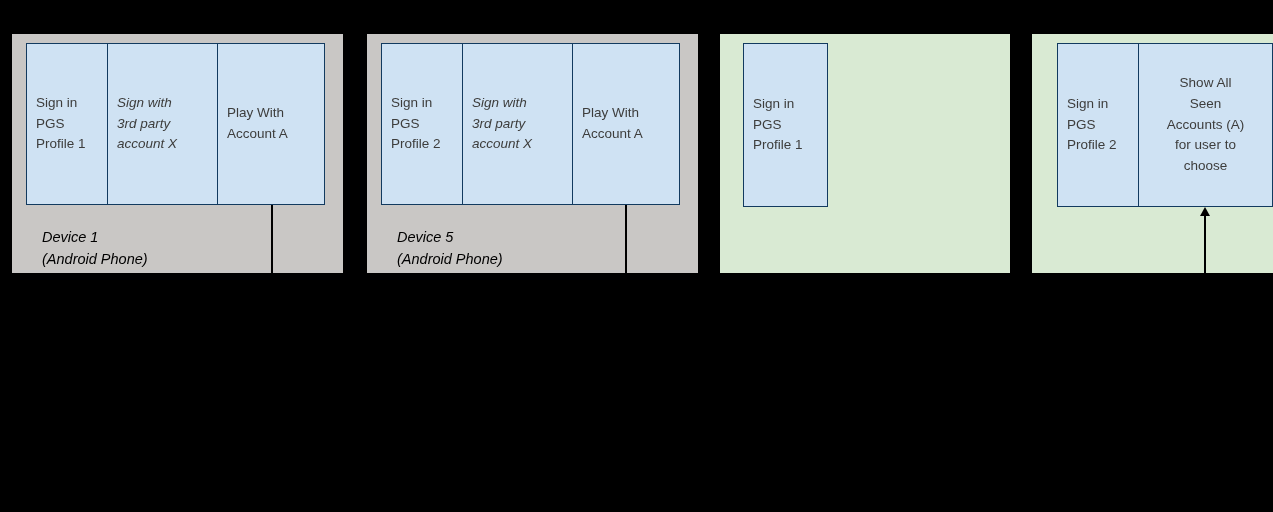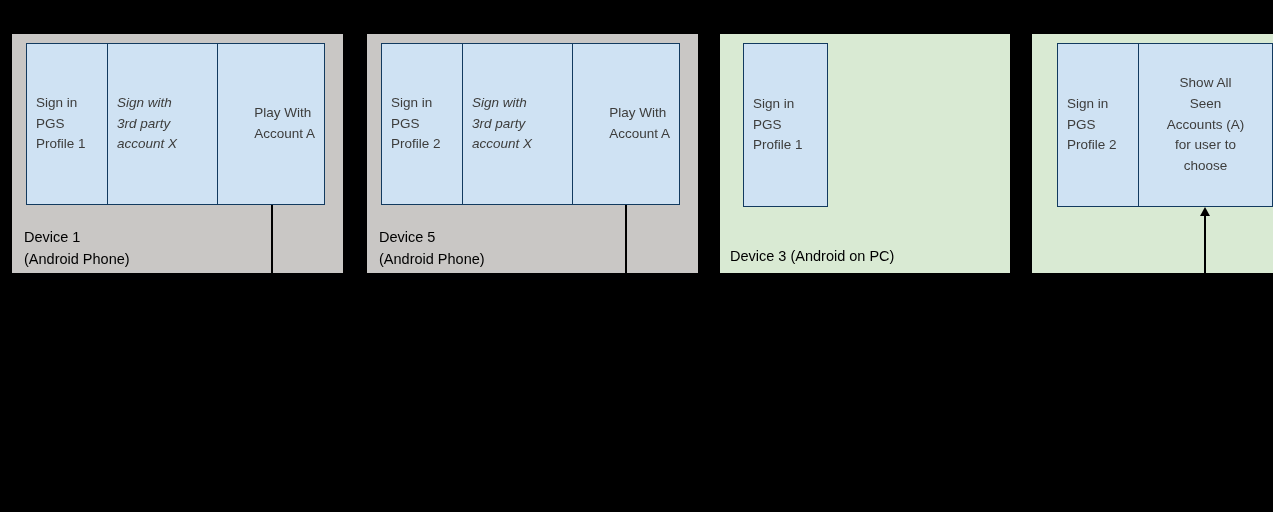--- a/index.html
+++ b/index.html
@@ -38,28 +38,28 @@
     font-size: 13.5px;
     line-height: 1.55;
     color: #3d3d3c;
   }
   .step:not(:first-child) { border-left-width: 0; }
   .step span { white-space: pre-line; }
   .step.center { justify-content: center; text-align: center; }
 
   .w-a { width: 82px; }
   .w-b { width: 110px; font-style: italic; }
-  .w-c { width: 107px; justify-content: flex-end; }
+  .w-c { width: 107px; }
   .w-d { width: 85px; }
   .w-e { width: 163px; }
   .w-f { width: 82px; }
   .w-g { width: 134px; }
 
   .device-label { position: absolute; color: #000000; font-size: 14.5px; }
-  .label-two { left: 12px; top: 192px; line-height: 22px; }
+  .label-two { left: 30px; top: 192px; line-height: 22px; font-style: italic; }
   .label-one { left: 10px; top: 214px; }
 
   .vline { position: absolute; width: 1.5px; background: #000000; }
   #panel1 .vline { left: 259px; top: 171px; height: 68px; }
   #panel2 .vline { left: 258px; top: 171px; height: 68px; }
   #panel4 .vline { left: 172px; top: 181px; height: 58px; }
 
   .arrowhead {
     position: absolute;
     left: 168px; top: 173px;
@@ -123,21 +123,20 @@
   </div>
 
   <div class="panel green" id="panel3">
     <div class="flow">
       <div class="step w-d">
         <span>Sign in
 PGS
 Profile 1</span>
       </div>
     </div>
-    <div class="device-label label-one">Device 3 (Android on PC)</div>
   </div>
 
   <div class="panel green" id="panel4">
     <div class="flow">
       <div class="step w-f">
         <span>Sign in
 PGS
 Profile 2</span>
       </div>
       <div class="step w-g center">

